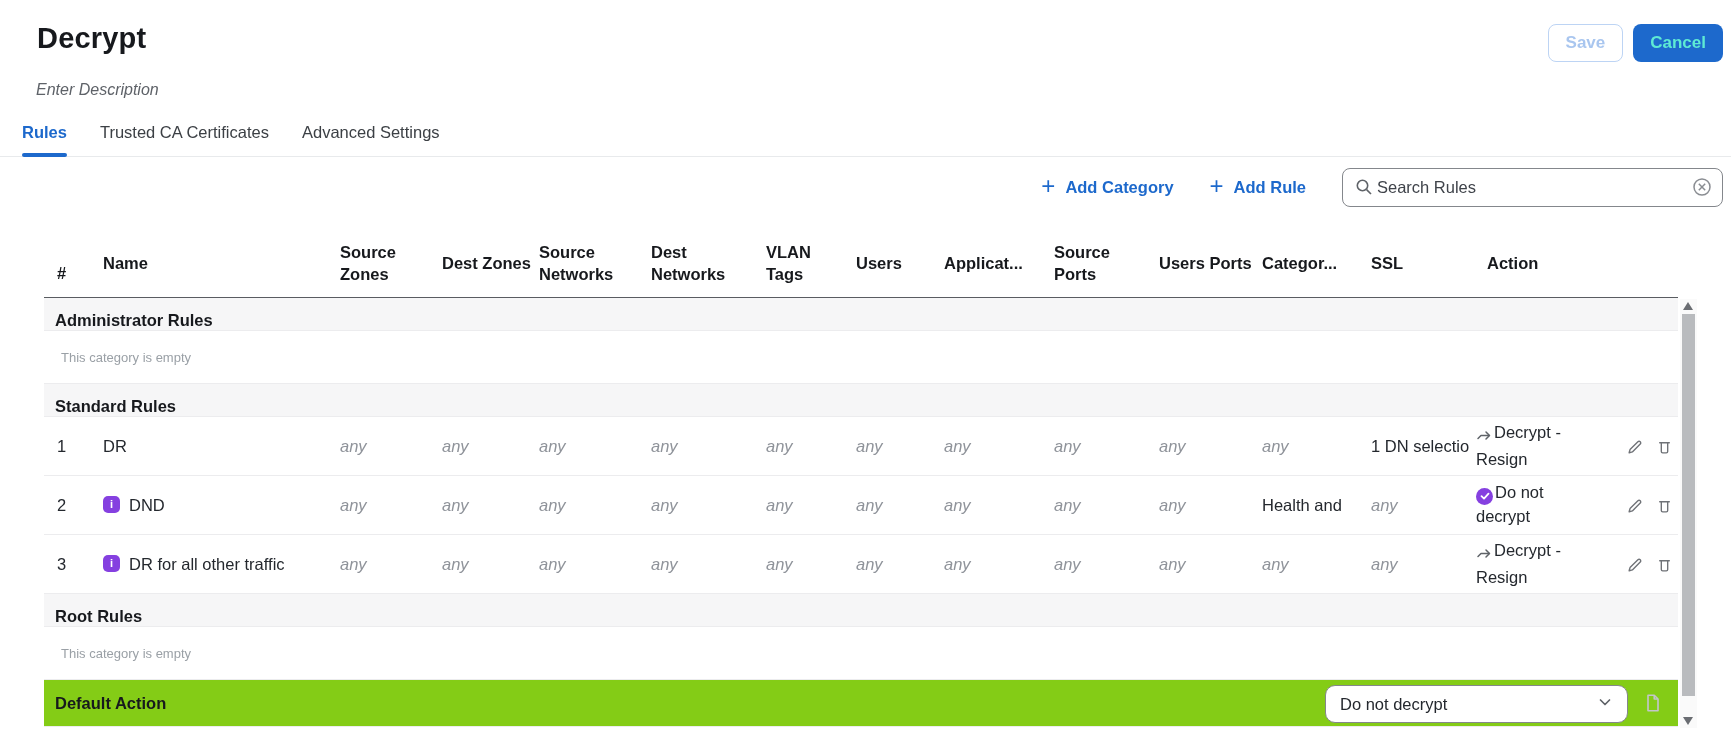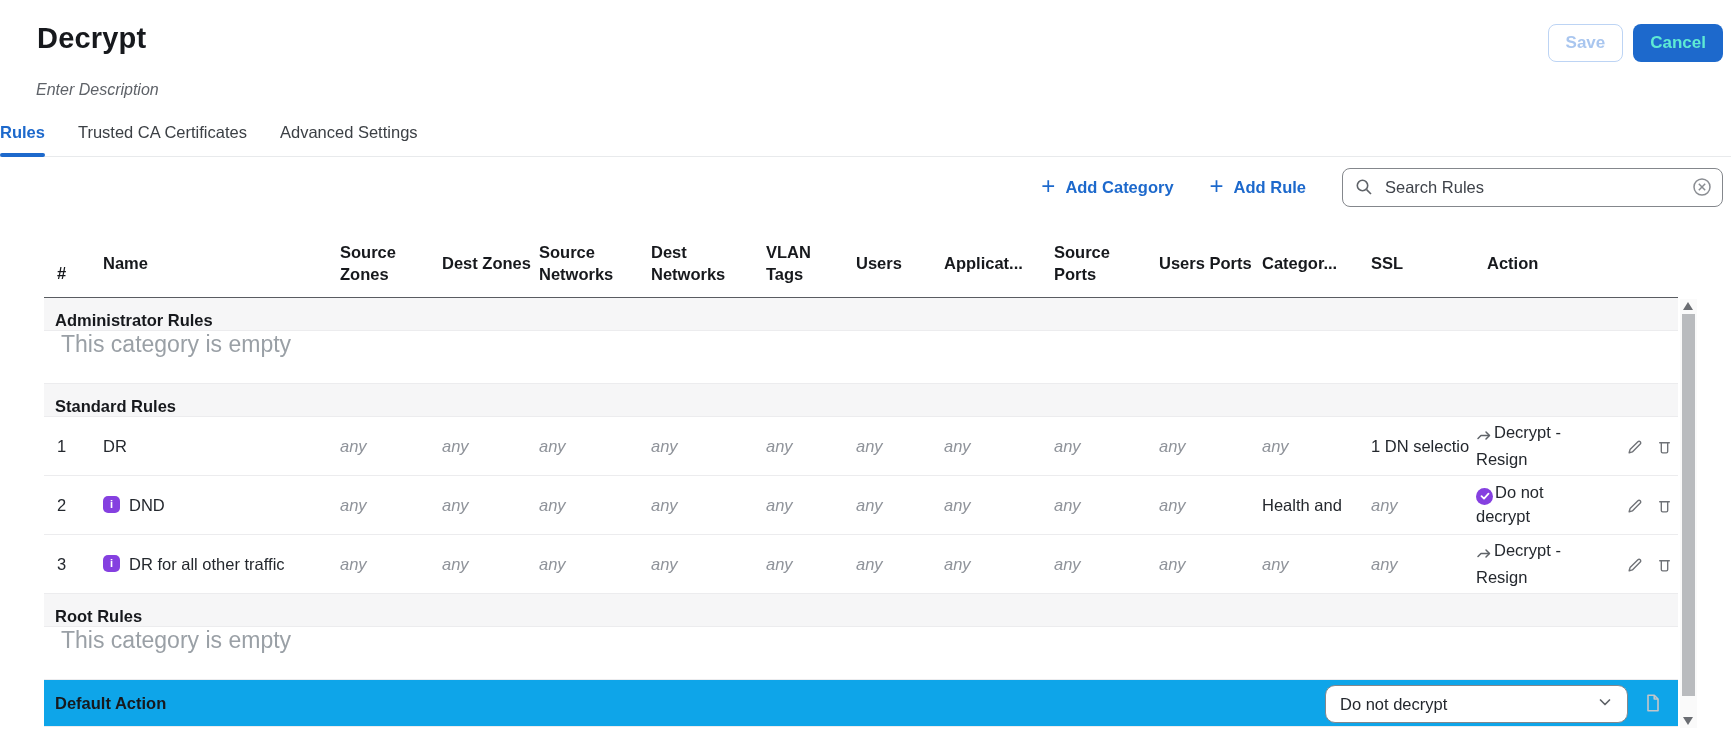--- a/index.html
+++ b/index.html
@@ -11,74 +11,74 @@
   .page-title { font-size: 29px; font-weight: 700; color: #17191d; letter-spacing: .2px; }
   .top-buttons { position: absolute; top: 2px; right: 8px; display: flex; gap: 10px; }
   .btn { height: 38px; border-radius: 8px; font-size: 17px; font-weight: 700;
          padding: 0 17px; font-family: "Liberation Sans", sans-serif; cursor: pointer; }
   .btn-save { background: #fff; color: #a9c6ef; border: 1.5px solid #bdd4f4; }
   .btn-cancel { background: #1d69cc; color: #5eead4; border: none; }
 
   .description { margin: 17px 0 18px 36px; font-size: 16px; color: #5e6268; cursor: text; font-style: italic; }
 
   
-  .tabs { display: flex; gap: 33px; margin-top: 24px; 
+  .tabs { display: flex; gap: 33px; margin-top: 24px; padding-left: 22px;
           border-bottom: 1px solid #e8eaec; }
   .tab { position: relative; padding-bottom: 14px; font-size: 16.5px; color: #3c4045; cursor: pointer; }
   .tab.active { color: #1d69cc; font-weight: 700; }
   .tab.active::after { content: ""; position: absolute; left: 0; right: 0; bottom: -1px;
                        height: 4px; background: #1d69cc; border-radius: 3px; }
 
   
   .toolbar { display: flex; justify-content: flex-end; align-items: center;
              gap: 36px; padding: 8px 8px 0 0; height: 52px; }
   .link-add { display: flex; align-items: center; gap: 10px; color: #1d69cc;
               font-weight: 700; font-size: 16.5px; cursor: pointer; white-space: nowrap; }
   .plus-glyph { font-size: 24px; font-weight: 400; line-height: 1; margin-top: -2px; }
   .search-box { width: 381px; height: 39px; border: 1px solid #84878c; border-radius: 8px;
-                background: #fff; display: flex; align-items: center; padding: 0 10px 0 12px; gap: 12px; }
+                background: #fff; display: flex; align-items: center; padding: 0 10px 0 12px; gap: 4px; }
   .search-box input { flex: 1; border: 0; outline: 0; font-size: 16.5px; color: #2f3338;
                       font-family: "Liberation Sans", sans-serif; background: transparent; }
   .search-box input::placeholder { color: #3f434a; opacity: 1; }
   .icon-btn { display: flex; align-items: center; cursor: pointer; }
 
   
   .table-wrap { position: relative; margin: 21px 34px 0 44px; width: 1634px; font-size: 16.5px; }
   .grid { display: grid;
           grid-template-columns: 59px 237px 102px 97px 112px 115px 90px 88px 110px 105px 103px 109px 105px 147px 55px;
           align-items: center; }
   .cell { padding-right: 8px; }
 
   .header-row { min-height: 68px; border-bottom: 1px solid #595c61;
                 font-weight: 700; color: #17191d; line-height: 1.32; }
   .hnum { padding-left: 13px; align-self: end; padding-bottom: 12px; }
   .haction { padding-left: 11px; }
 
   .cat-row { height: 33px; background: #f6f6f7; display: flex; align-items: flex-end;
              padding-left: 11px; font-weight: 700; color: #17191d; border-bottom: 1px solid #ececee; }
-  .empty-row { height: 53px; display: flex; align-items: flex-start; padding-left: 17px;
-               color: #9aa0a6; font-size: 23px; border-bottom: 1px solid #ececee; }
+  .empty-row { height: 53px; display: flex; align-items: center; padding-left: 17px;
+               color: #9aa0a6; font-size: 13px; border-bottom: 1px solid #ececee; }
 
   .rule-row { min-height: 59px; border-bottom: 1px solid #ececee; color: #24282e; }
   .num-cell { padding-left: 13px; }
   .name-cell { display: flex; gap: 9px; }
   .cell-any { font-style: italic; color: #8f939a; }
   .ssl-clip { white-space: nowrap; overflow: hidden; }
   .info-icon { flex: 0 0 auto; width: 17px; height: 17px; border-radius: 5px; background: #8540e0;
                color: #fff; font-size: 11px; font-weight: 700; display: flex; align-items: center;
                justify-content: center; cursor: pointer; }
   .action-cell { line-height: 1.45; max-width: 104px; padding-right: 0; }
   .action-ico { display: inline-block; vertical-align: -3px; margin-right: 2px; }
   .check-badge { display: inline-flex; width: 17px; height: 17px; border-radius: 50%;
                  background: #8540e0; align-items: center; justify-content: center;
                  vertical-align: -3px; margin-right: 2px; }
   .controls-cell { display: flex; gap: 13px; padding-left: 3px; }
   .controls-cell .icon-btn svg { display: block; }
 
-  .default-row { position: relative; height: 47px; background: #0ea5e9; display: flex;
+  .default-row { position: relative; height: 47px; background: #84cc16; display: flex;
                  align-items: center; padding-left: 11px; border-bottom: 1px solid #ececee; }
   .default-label { font-weight: 700; color: #17191d; }
   .default-select { position: absolute; left: 1281px; top: 5px; width: 303px; height: 38px;
                     background: #fff; border: 1px solid #84878c; border-radius: 10px;
                     display: flex; align-items: center; justify-content: space-between;
                     padding: 0 14px; cursor: pointer; color: #24282e; }
   .doc-btn { position: absolute; left: 1599px; top: 13px; }
 
   
   .scrollbar { position: absolute; left: 1636px; top: 69px; width: 17px; height: 429px;

